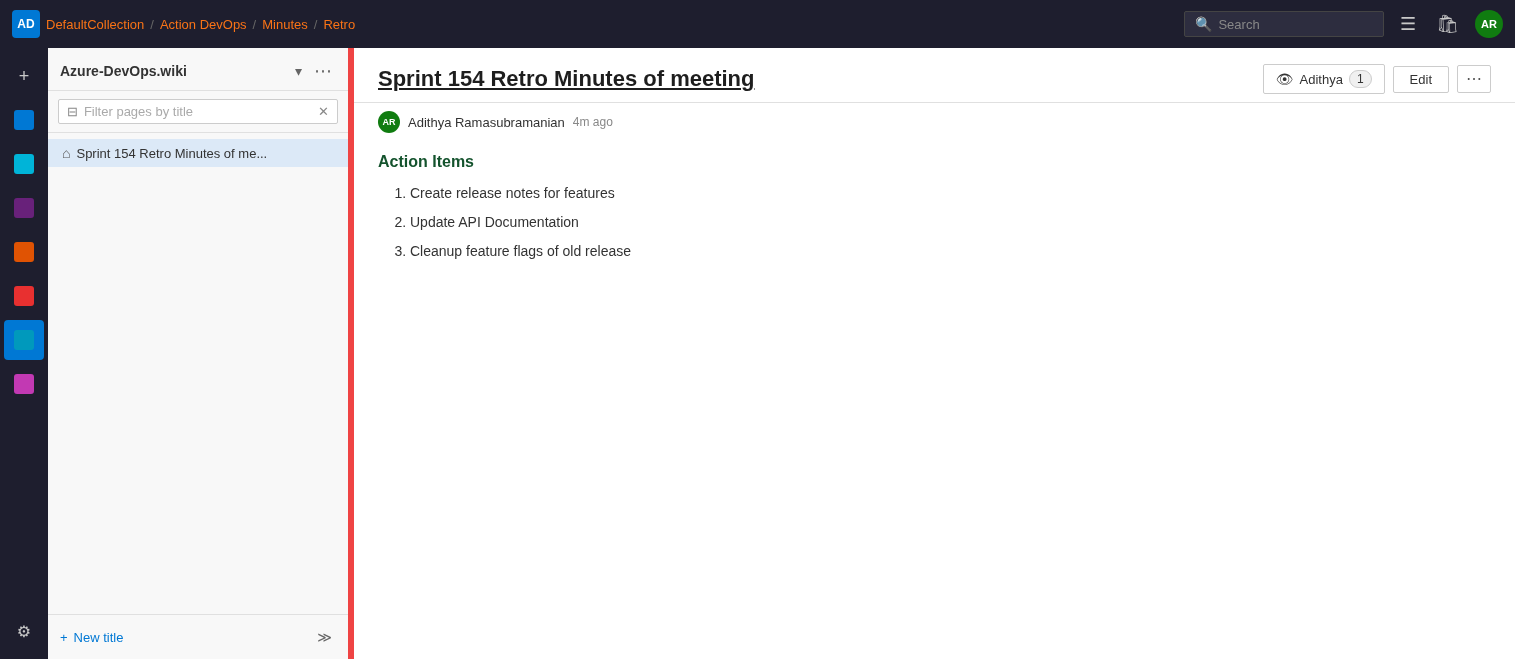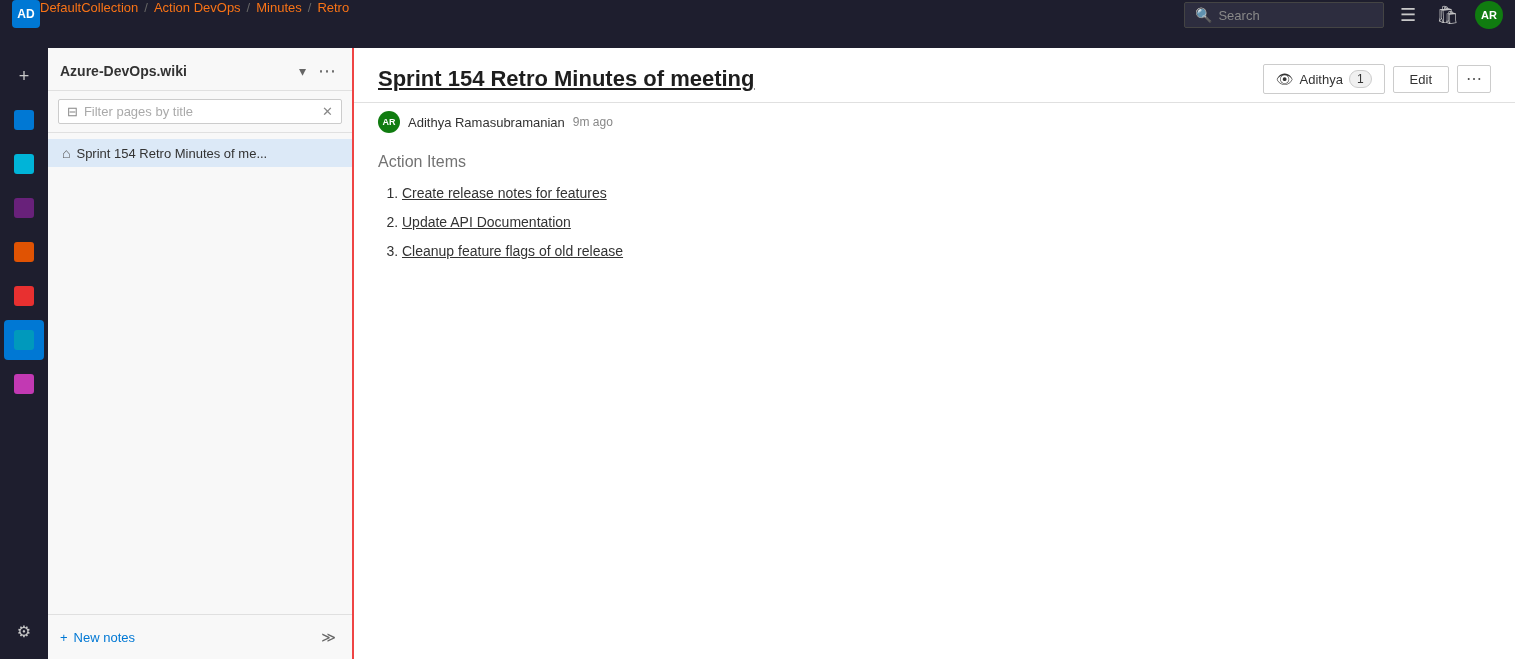--- a/index.html
+++ b/index.html
@@ -3,23 +3,23 @@
   <meta charset="utf-8">
   <style>
     * { box-sizing: border-box; margin: 0; padding: 0; }
     body { font-family: -apple-system, BlinkMacSystemFont, 'Segoe UI', sans-serif; font-size: 14px; background: #fff; color: #333; height: 659px; overflow: hidden; display: flex; flex-direction: column; }
 
     
     .topbar {
       height: 48px;
       background: #1e1e2e;
       display: flex;
-      align-items: flex-start;
+      align-items: center;
       padding: 0 12px;
-      gap: 0;
+      gap: 6px;
       flex-shrink: 0;
     }
     .topbar-logo {
       width: 28px; height: 28px;
       background: #0078d4;
       border-radius: 4px;
       display: flex; align-items: center; justify-content: center;
       color: white; font-weight: bold; font-size: 12px;
     }
     .topbar-breadcrumb {
@@ -92,21 +92,21 @@
     .sidebar-icons-top { display: flex; flex-direction: column; gap: 4px; align-items: center; }
     .sidebar-icons-bottom {
       margin-top: auto;
       display: flex; flex-direction: column; align-items: center; gap: 4px;
     }
 
     
     .wiki-panel {
       width: 306px;
       background: #f8f8f8;
-      border-right: 2px solid #ef4444;
+      border-right: 6px solid #ef4444;
       display: flex;
       flex-direction: column;
       flex-shrink: 0;
     }
     .wiki-panel-header {
       display: flex; align-items: center; padding: 12px 12px 8px 12px;
       gap: 6px; border-bottom: 1px solid #e0e0e0;
     }
     .wiki-title {
       font-size: 14px; font-weight: 600; color: #333;
@@ -224,25 +224,25 @@
       color: white; font-size: 9px; font-weight: bold;
     }
     .author-name { font-size: 13px; color: #333; }
     .author-time { font-size: 12px; color: #888; }
 
     .content-body {
       flex: 1; overflow-y: auto;
       padding: 8px 24px 24px 24px;
     }
     .section-heading {
-      font-size: 16px; font-weight: 400; color: #737373;
+      font-size: 16px; font-weight: 700; color: #14532d;
       margin-bottom: 12px;
     }
     .action-list {
-      padding-left: 24px; margin: 0; text-decoration: underline;
+      padding-left: 24px; margin: 8px;
     }
     .action-list li {
       margin-bottom: 8px; font-size: 14px; color: #333;
       line-height: 1.5;
     }
   </style>
 </head>
 <body>
 
 <div class="topbar">
@@ -318,21 +318,21 @@
     </div>
     <div class="wiki-tree">
       <div class="wiki-tree-item">
         <span class="home-icon">⌂</span>
         <span class="wiki-tree-item-label">Sprint 154 Retro Minutes of me...</span>
       </div>
     </div>
     <div class="wiki-panel-footer">
       <button class="new-page-btn">
         <span>+</span>
-        <span>New notes</span>
+        <span>New title</span>
       </button>
       <button class="collapse-btn">≫</button>
     </div>
   </div>
 
   <div class="content">
     <div class="content-header">
       <h1 class="page-title">Sprint 154 Retro Minutes of meeting</h1>
       <div class="content-actions">
         <button class="unfollow-btn">
@@ -342,21 +342,21 @@
         </button>
         <button class="edit-btn">Edit</button>
         <button class="content-more-btn">⋯</button>
       </div>
     </div>
     <div class="content-meta">
       <div class="author-avatar">
         <span>AR</span>
       </div>
       <span class="author-name">Adithya Ramasubramanian</span>
-      <span class="author-time">9m ago</span>
+      <span class="author-time">4m ago</span>
     </div>
     <div class="content-body">
       <h2 class="section-heading">Action Items</h2>
       <ol class="action-list">
         <li class="action-list-item" id="ai-0">Create release notes for features</li>
         <li class="action-list-item" id="ai-1">Update API Documentation</li>
         <li class="action-list-item" id="ai-2">Cleanup feature flags of old release</li>
       </ol>
     </div>
   </div>

